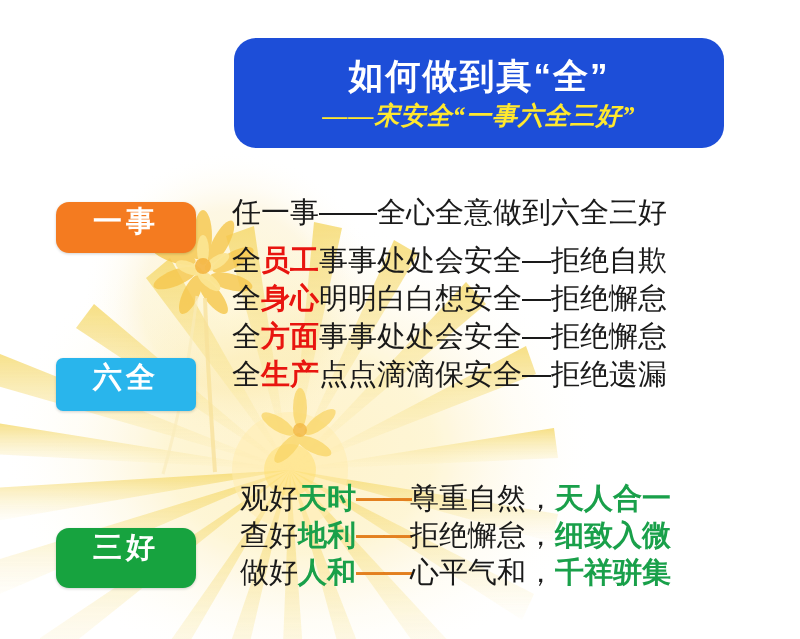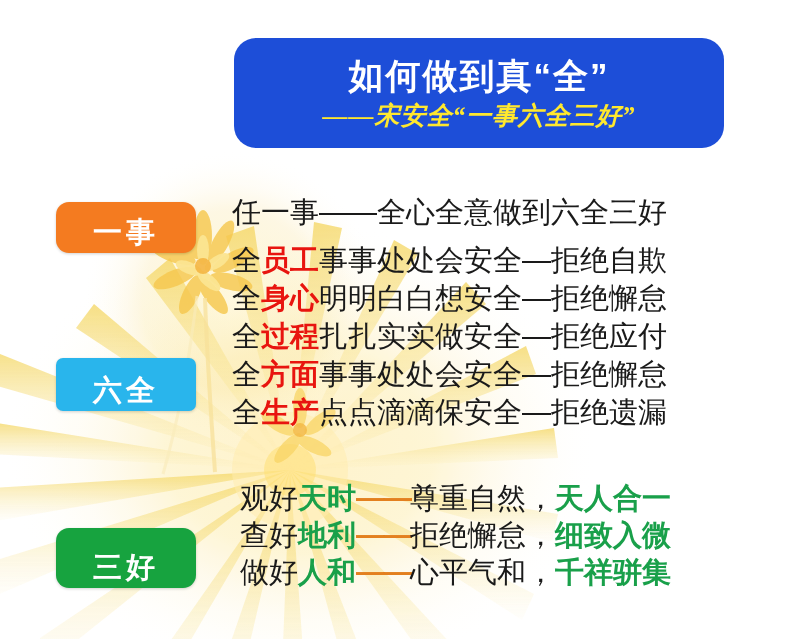--- a/index.html
+++ b/index.html
@@ -29,21 +29,21 @@
   #title-sub{
     color:#ffe82e;font-size:25px;font-weight:bold;letter-spacing:1px;
     line-height:1.1;white-space:nowrap;font-style:italic;
     font-family:"Liberation Serif","DejaVu Serif",serif;
   }
 
   
   .chip{
     position:absolute;left:56px;width:140px;
     border-radius:13px;z-index:6;
-    display:flex;align-items:flex-end;justify-content:center;
+    display:flex;align-items:flex-start;justify-content:center;
     color:#ffffff;font-size:29px;font-weight:bold;letter-spacing:4px;
     box-shadow:0 1px 3px rgba(0,0,0,0.18);
   }
   #chip-yishi{top:202px;height:51px;background:#f47b20;}
   #chip-liuquan{top:358px;height:53px;background:#29b5ec;border-radius:7px;}
   #chip-sanhao{top:528px;height:60px;background:#17a33f;}
 
   
   #content{position:absolute;left:232px;top:0;width:560px;z-index:7;}
   .line{
@@ -183,23 +183,20 @@
     </div>
 
     <div id="rows-liuquan">
       <div class="line">
         <span class="blk">全</span><span class="k-red">员工</span><span class="blk">事事处处会安全—拒绝自欺</span>
       </div>
       <div class="line">
         <span class="blk">全</span><span class="k-red">身心</span><span class="blk">明明白白想安全—拒绝懈怠</span>
       </div>
       <div class="line">
-        <span class="blk">全</span><span class="k-red">过程</span><span class="blk">扎扎实实做安全—拒绝应付</span>
-      </div>
-      <div class="line">
         <span class="blk">全</span><span class="k-red">方面</span><span class="blk">事事处处会安全—拒绝懈怠</span>
       </div>
       <div class="line">
         <span class="blk">全</span><span class="k-red">生产</span><span class="blk">点点滴滴保安全—拒绝遗漏</span>
       </div>
     </div>
 
     <div id="rows-sanhao">
       <div class="line">
         <span class="blk">观好</span><span class="k-green">天时</span><span class="dash-orange">——</span><span class="blk">尊重自然，</span><span class="k-green">天人合一</span>

